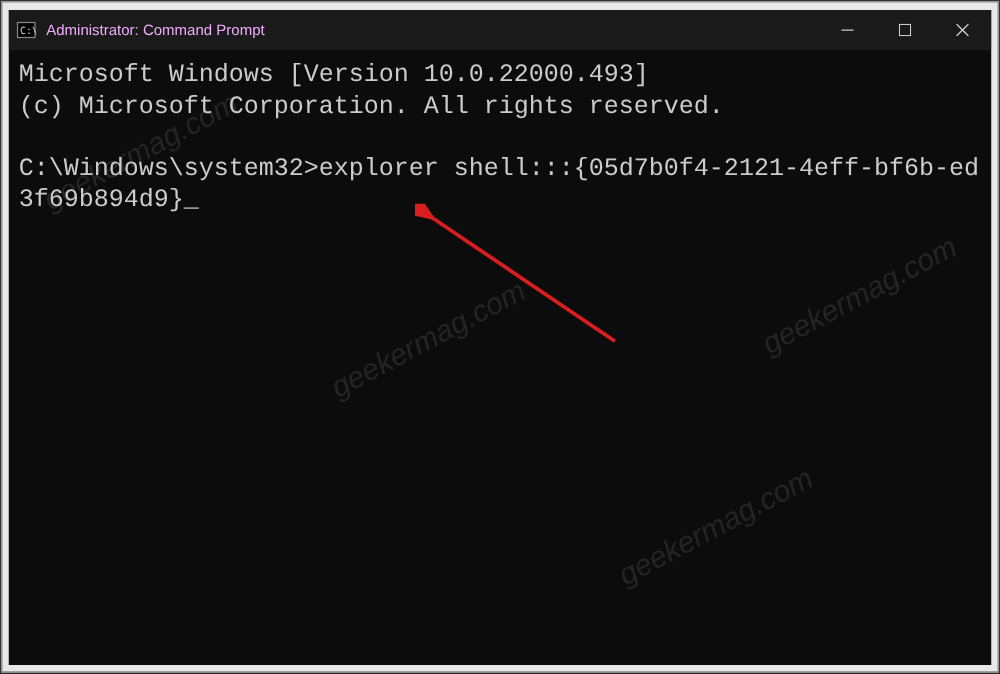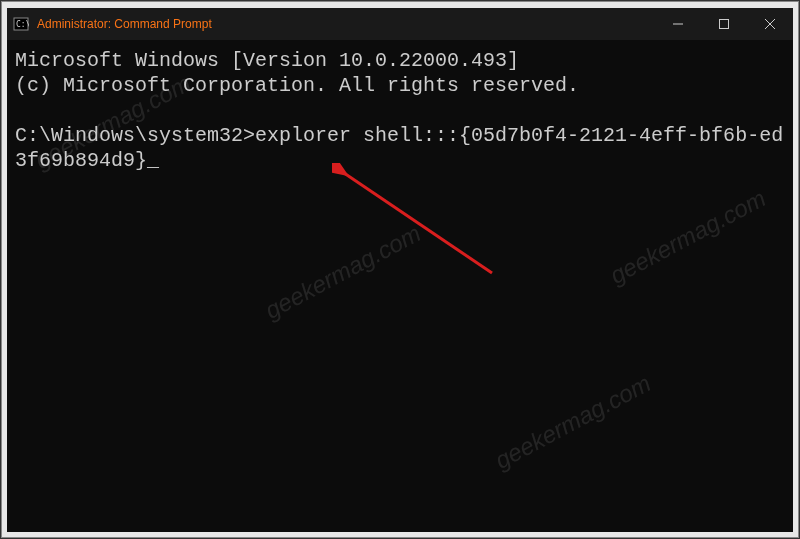--- a/index.html
+++ b/index.html
@@ -42,21 +42,21 @@
     }
     .titlebar-icon {
       width: 16px;
       height: 16px;
       margin-right: 8px;
       display: flex;
       align-items: center;
       justify-content: center;
     }
     .titlebar-title {
-      color: #f97316;
+      color: #f0abfc;
       font-size: 12px;
       font-family: "Segoe UI", Tahoma, sans-serif;
       flex: 1;
     }
     .titlebar-controls {
       display: flex;
       height: 100%;
     }
     .titlebar-btn {
       width: 46px;

